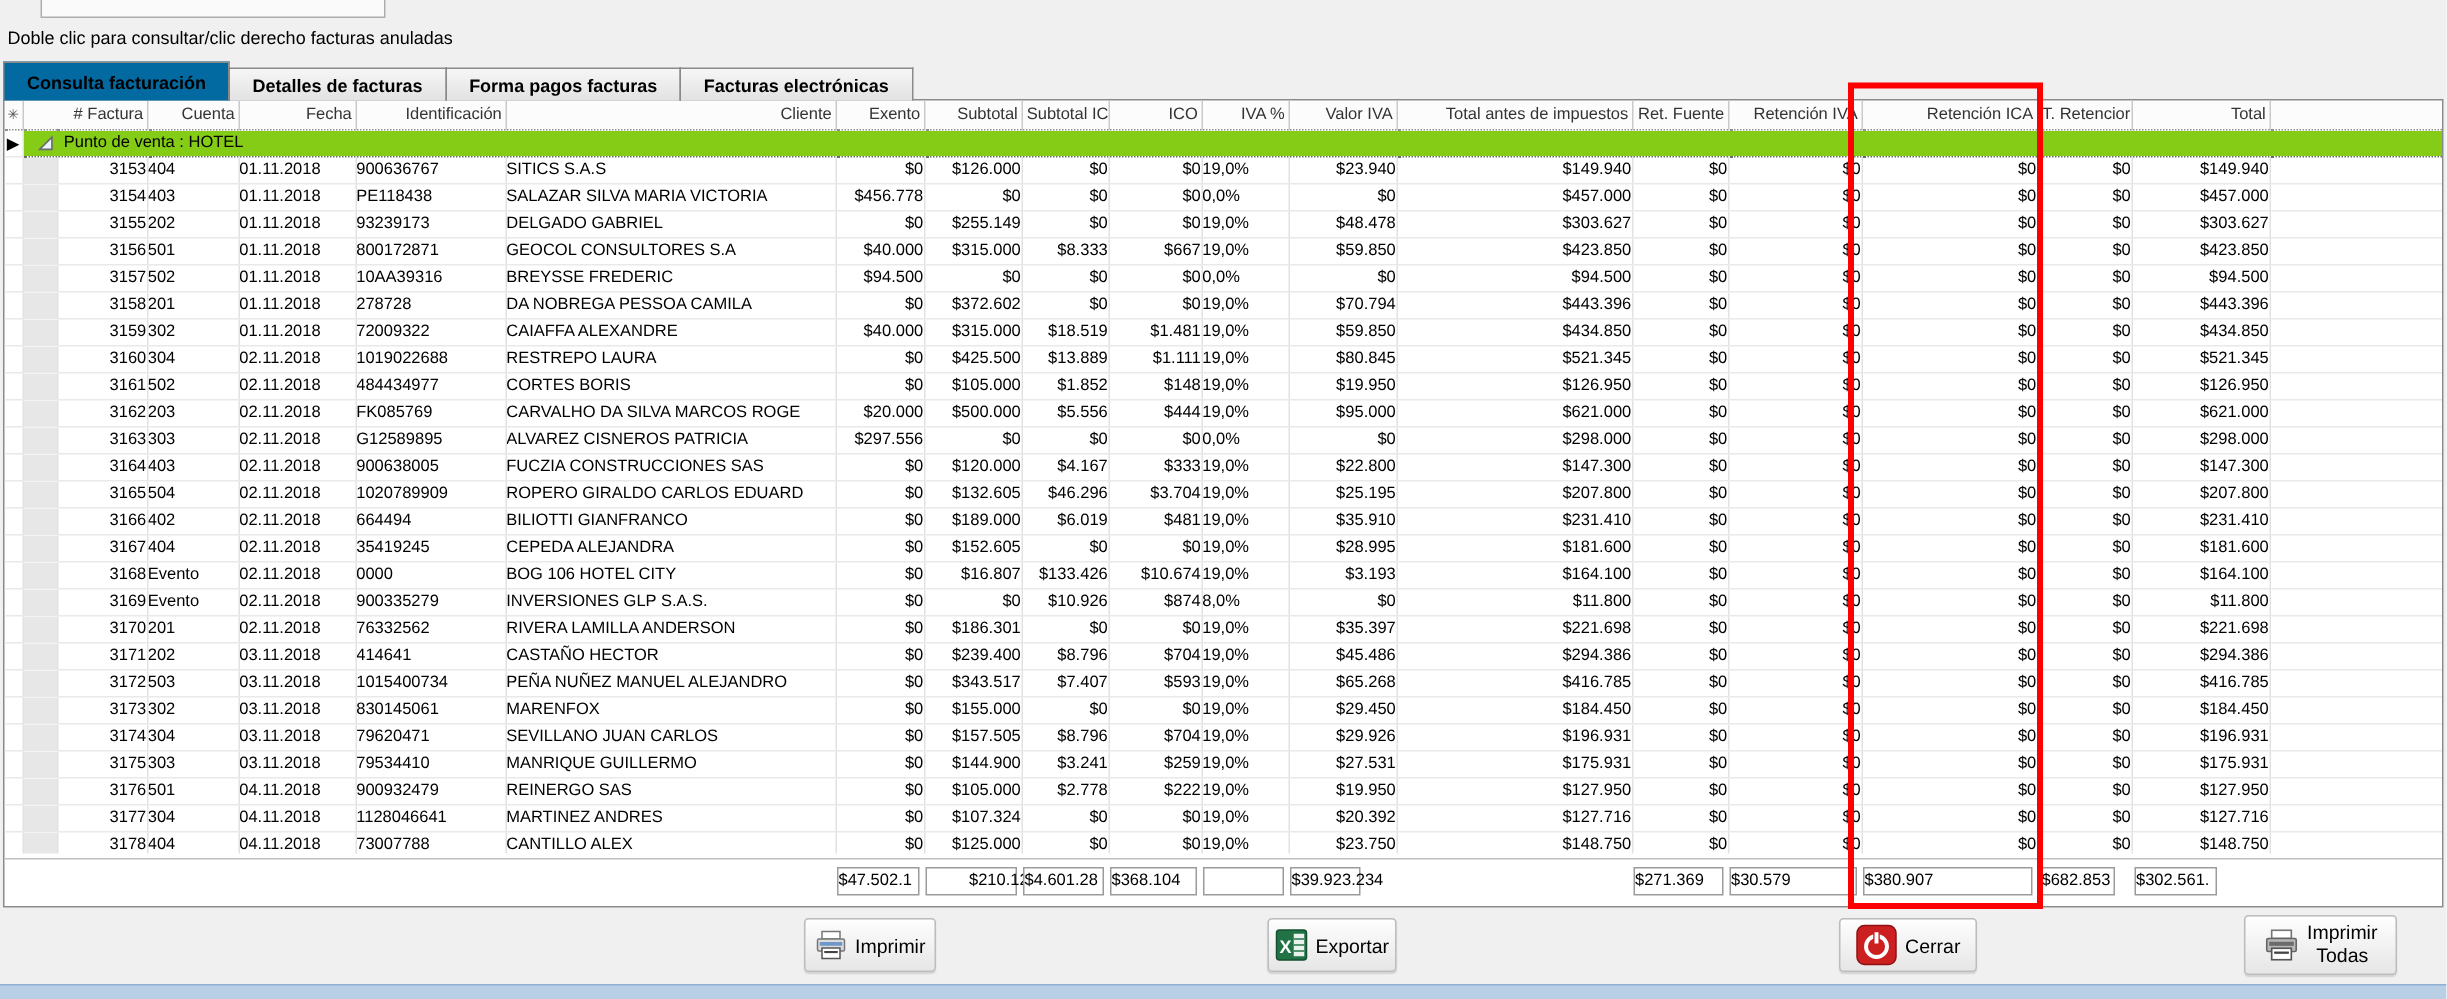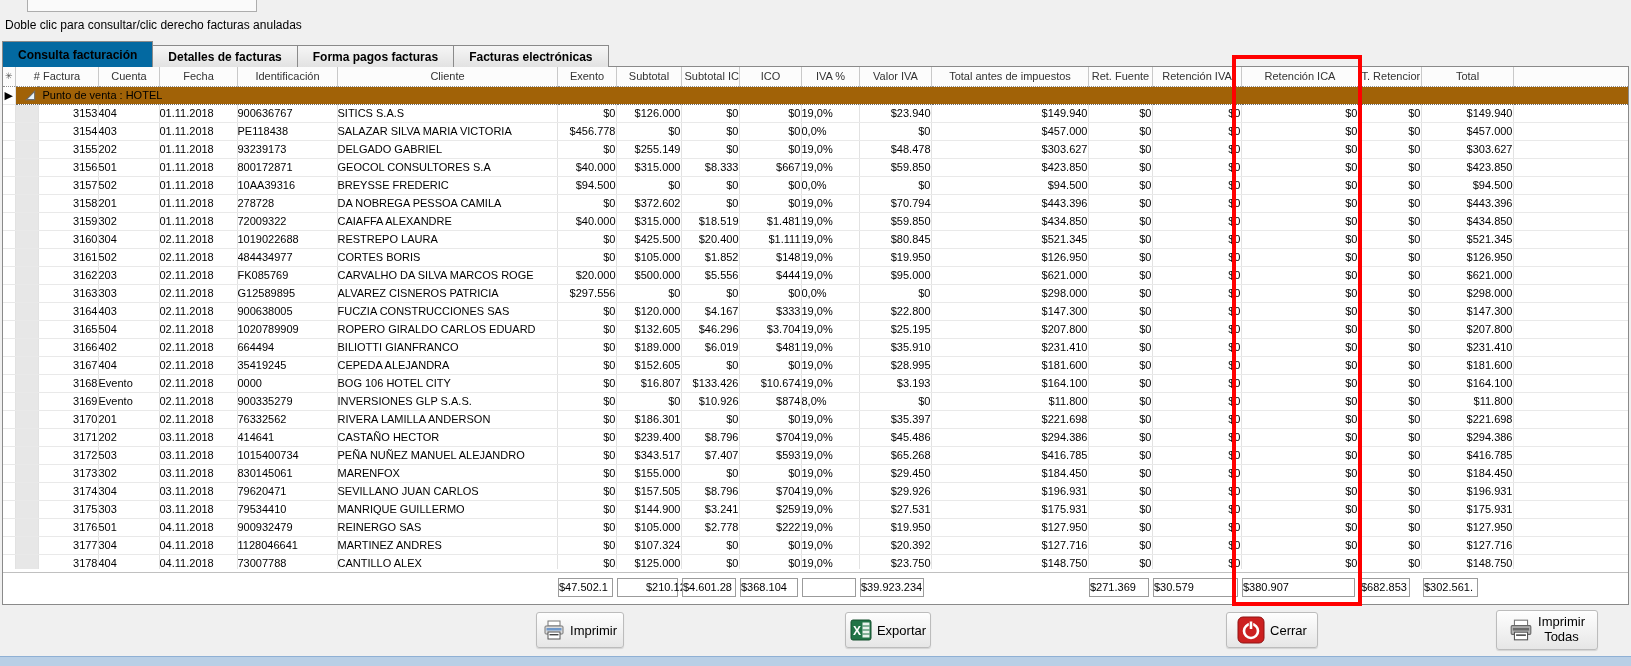--- a/index.html
+++ b/index.html
@@ -20,33 +20,33 @@
     font-size:12px;font-weight:bold;color:#000;
     background:linear-gradient(#f6f6f6,#e2e2e2);
     border:1px solid #8a8a8a;border-bottom:none;margin-right:-1px;cursor:default;}
   .tab.active{height:25px;background:#0369a1;position:relative;z-index:4;}
   
   #tabpage{position:absolute;left:2px;top:66px;width:1627px;height:539px;
     background:#fff;border:1px solid #8a8a8a;box-sizing:border-box;}
   #grid-clip{position:absolute;left:0;top:0;width:1625px;height:502px;overflow:hidden;}
   table.grid{border-collapse:collapse;table-layout:fixed;width:1625px;}
   table.grid th, table.grid td{margin:0;padding:0;overflow:hidden;white-space:nowrap;box-sizing:border-box;}
-  table.grid th{height:19px;font-size:11px;font-weight:normal;color:#333;text-align:center;
+  table.grid th{height:19px;font-size:11px;font-weight:normal;color:#333;text-align:right;
     padding:0 2px 0 3px;background:#fcfcfc;border-right:1px solid #c9c9c9;border-bottom:1px dotted #8f8f8f;}
   table.grid th.ind-h{text-align:center;padding:0;color:#555;font-size:9px;}
   table.grid th.filler{border-right:none;}
   table.grid td{height:18px;font-size:11px;color:#000;border-right:1px solid #e2e2e2;border-bottom:1px solid #e9e9e9;}
   td.ind-cell{background:#fff;border-right:1px solid #c2c2c2;text-align:center;font-size:7px;color:#000;padding:0;}
   td.indent{background:#e7e7e7;border-right:1px solid #c9c9c9;border-bottom:1px solid #e7e7e7;}
   td.num{text-align:right;padding-right:4px;}
   td.txt{text-align:left;padding-left:3px;}
   td.money{text-align:right;padding-right:3px;}
   td.pct{text-align:left;padding-right:9px;}
   td.filler{border-right:none;}
-  tr.group td.group{background:#a16207;border-top:1px dotted #6a6a6a;border-bottom:1px dotted #6a6a6a;}
+  tr.group td.group{background:#84cc16;border-top:1px dotted #6a6a6a;border-bottom:1px dotted #6a6a6a;}
   .group-inner{display:flex;align-items:center;height:16px;}
   .group-tri{margin-left:9px;display:inline-block;width:11px;height:11px;}
   .group-label{margin-left:7px;font-size:11px;color:#000;}
   
   #footer-sep{position:absolute;left:0;top:505px;width:1625px;height:1px;background:#c0c0c0;}
   .sumbox{position:absolute;top:511px;height:19px;box-sizing:border-box;background:#fff;
     border:1px solid #9b9b9b;font-size:11px;line-height:17px;padding-right:3px;color:#000;}
   
   #highlight-rect{position:absolute;left:1232px;top:55px;width:130px;height:551px;
     border:4px solid #f00;z-index:10;pointer-events:none;box-sizing:border-box;}
@@ -294,21 +294,21 @@
           <tr>
             <td class="ind-cell"></td>
             <td class="indent"></td>
             <td class="num">3160</td>
             <td class="txt">304</td>
             <td class="txt">02.11.2018</td>
             <td class="txt">1019022688</td>
             <td class="txt">RESTREPO LAURA</td>
             <td class="money">$0</td>
             <td class="money">$425.500</td>
-            <td class="money">$20.400</td>
+            <td class="money">$13.889</td>
             <td class="money">$1.111</td>
             <td class="pct">19,0%</td>
             <td class="money">$80.845</td>
             <td class="money">$521.345</td>
             <td class="money">$0</td>
             <td class="money">$0</td>
             <td class="money">$0</td>
             <td class="money">$0</td>
             <td class="money">$521.345</td>
             <td class="filler"></td>
@@ -712,21 +712,21 @@
         </tbody>
       </table>
   </div>
   <div id="footer-sep"></div>
   <div id="summary-row">
       <div class="sumbox" style="left: 555px; width: 55px;">$47.502.1</div>
       <div class="sumbox" style="left: 614px; width: 61px; padding-left: 28px;">$210.122.3</div>
       <div class="sumbox" style="left: 679px; width: 54px;">$4.601.28</div>
       <div class="sumbox" style="left: 737px; width: 58px;">$368.104</div>
       <div class="sumbox" style="left: 799px; width: 54px;"></div>
-      <div class="sumbox" style="left: 857px; width: 64px;">$39.923.234</div>
+      <div class="sumbox" style="left: 857px; width: 47px;">$39.923.234</div>
       <div class="sumbox" style="left: 1086px; width: 60px;">$271.369</div>
       <div class="sumbox" style="left: 1150px; width: 85px;">$30.579</div>
       <div class="sumbox" style="left: 1239px; width: 113px;">$380.907</div>
       <div class="sumbox" style="left: 1357px; width: 50px;">$682.853</div>
       <div class="sumbox" style="left: 1420px; width: 55px;">$302.561.</div>
     </div>
 </div>
 
 <div id="highlight-rect" style="border-color: rgb(255, 0, 0);"></div>
 

